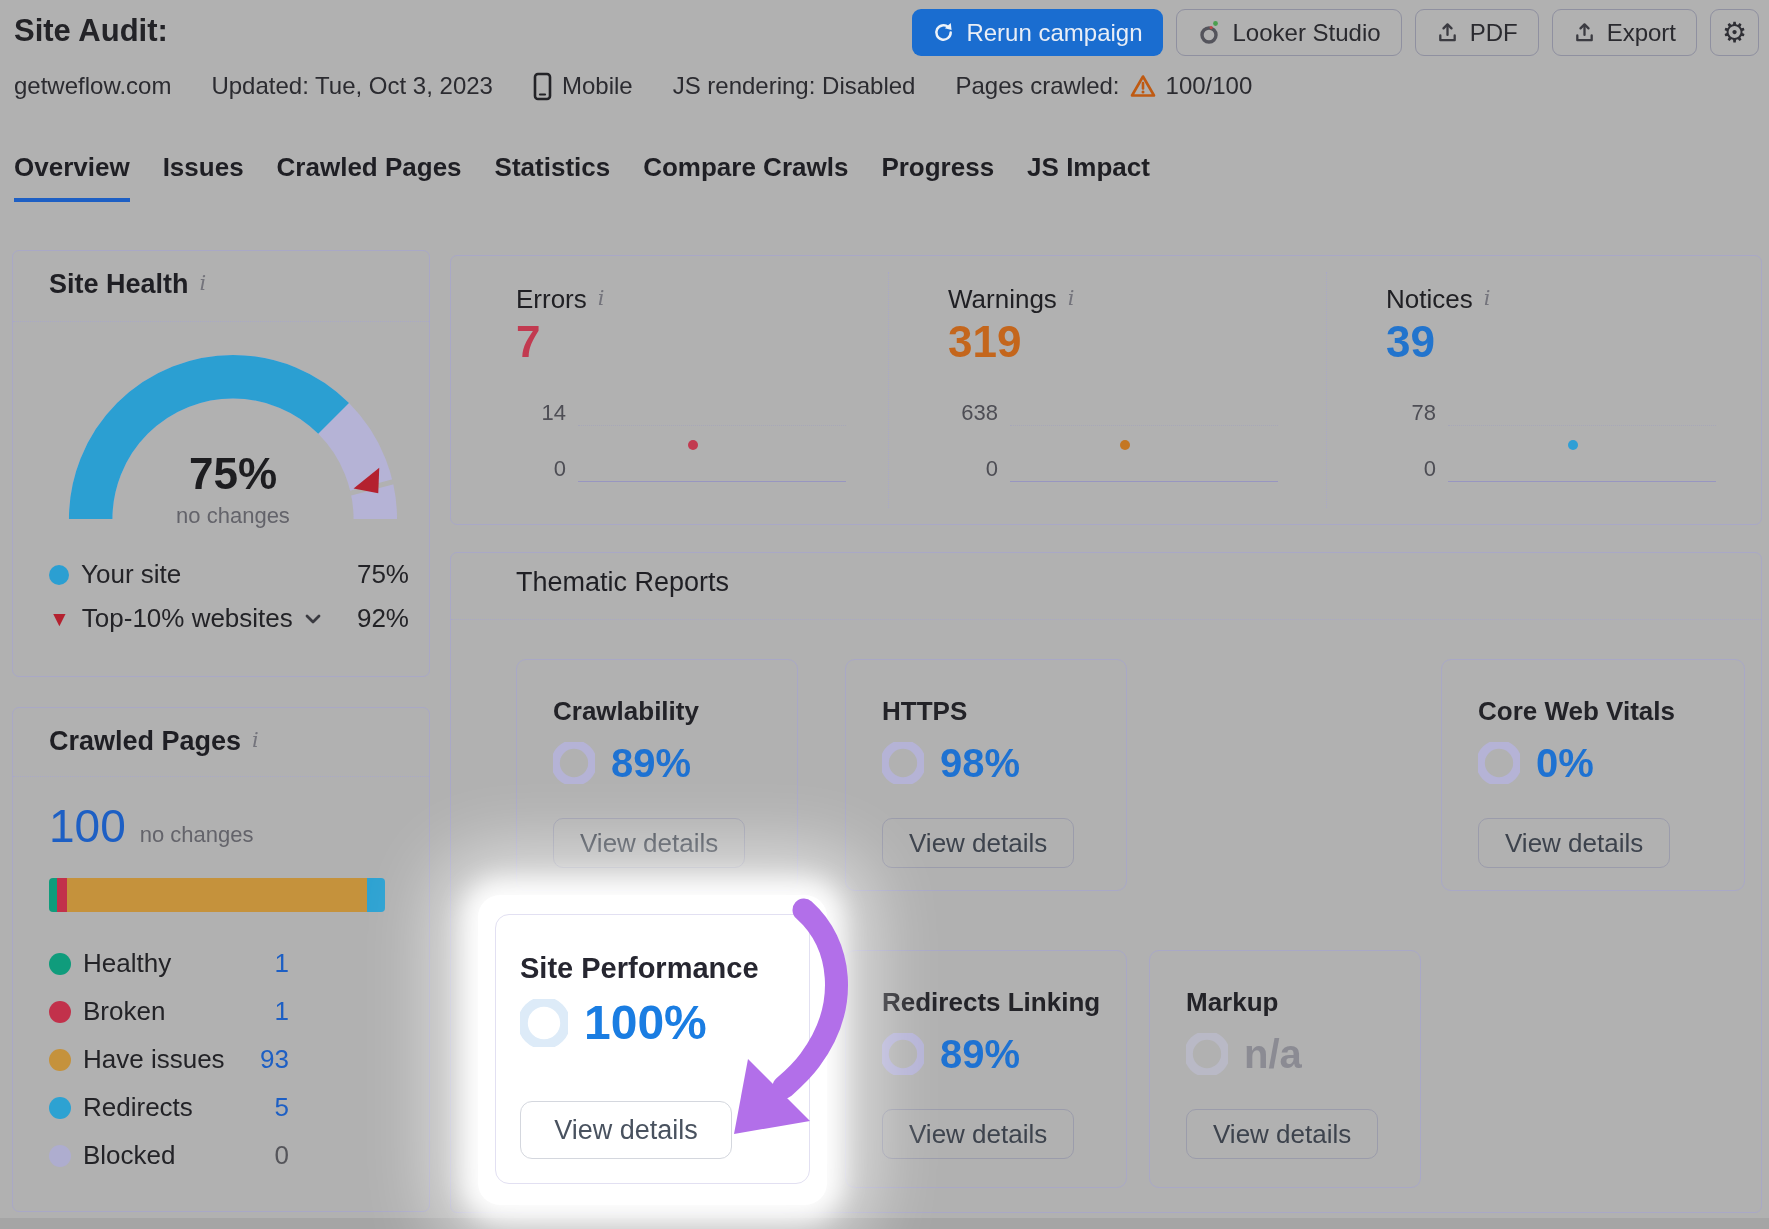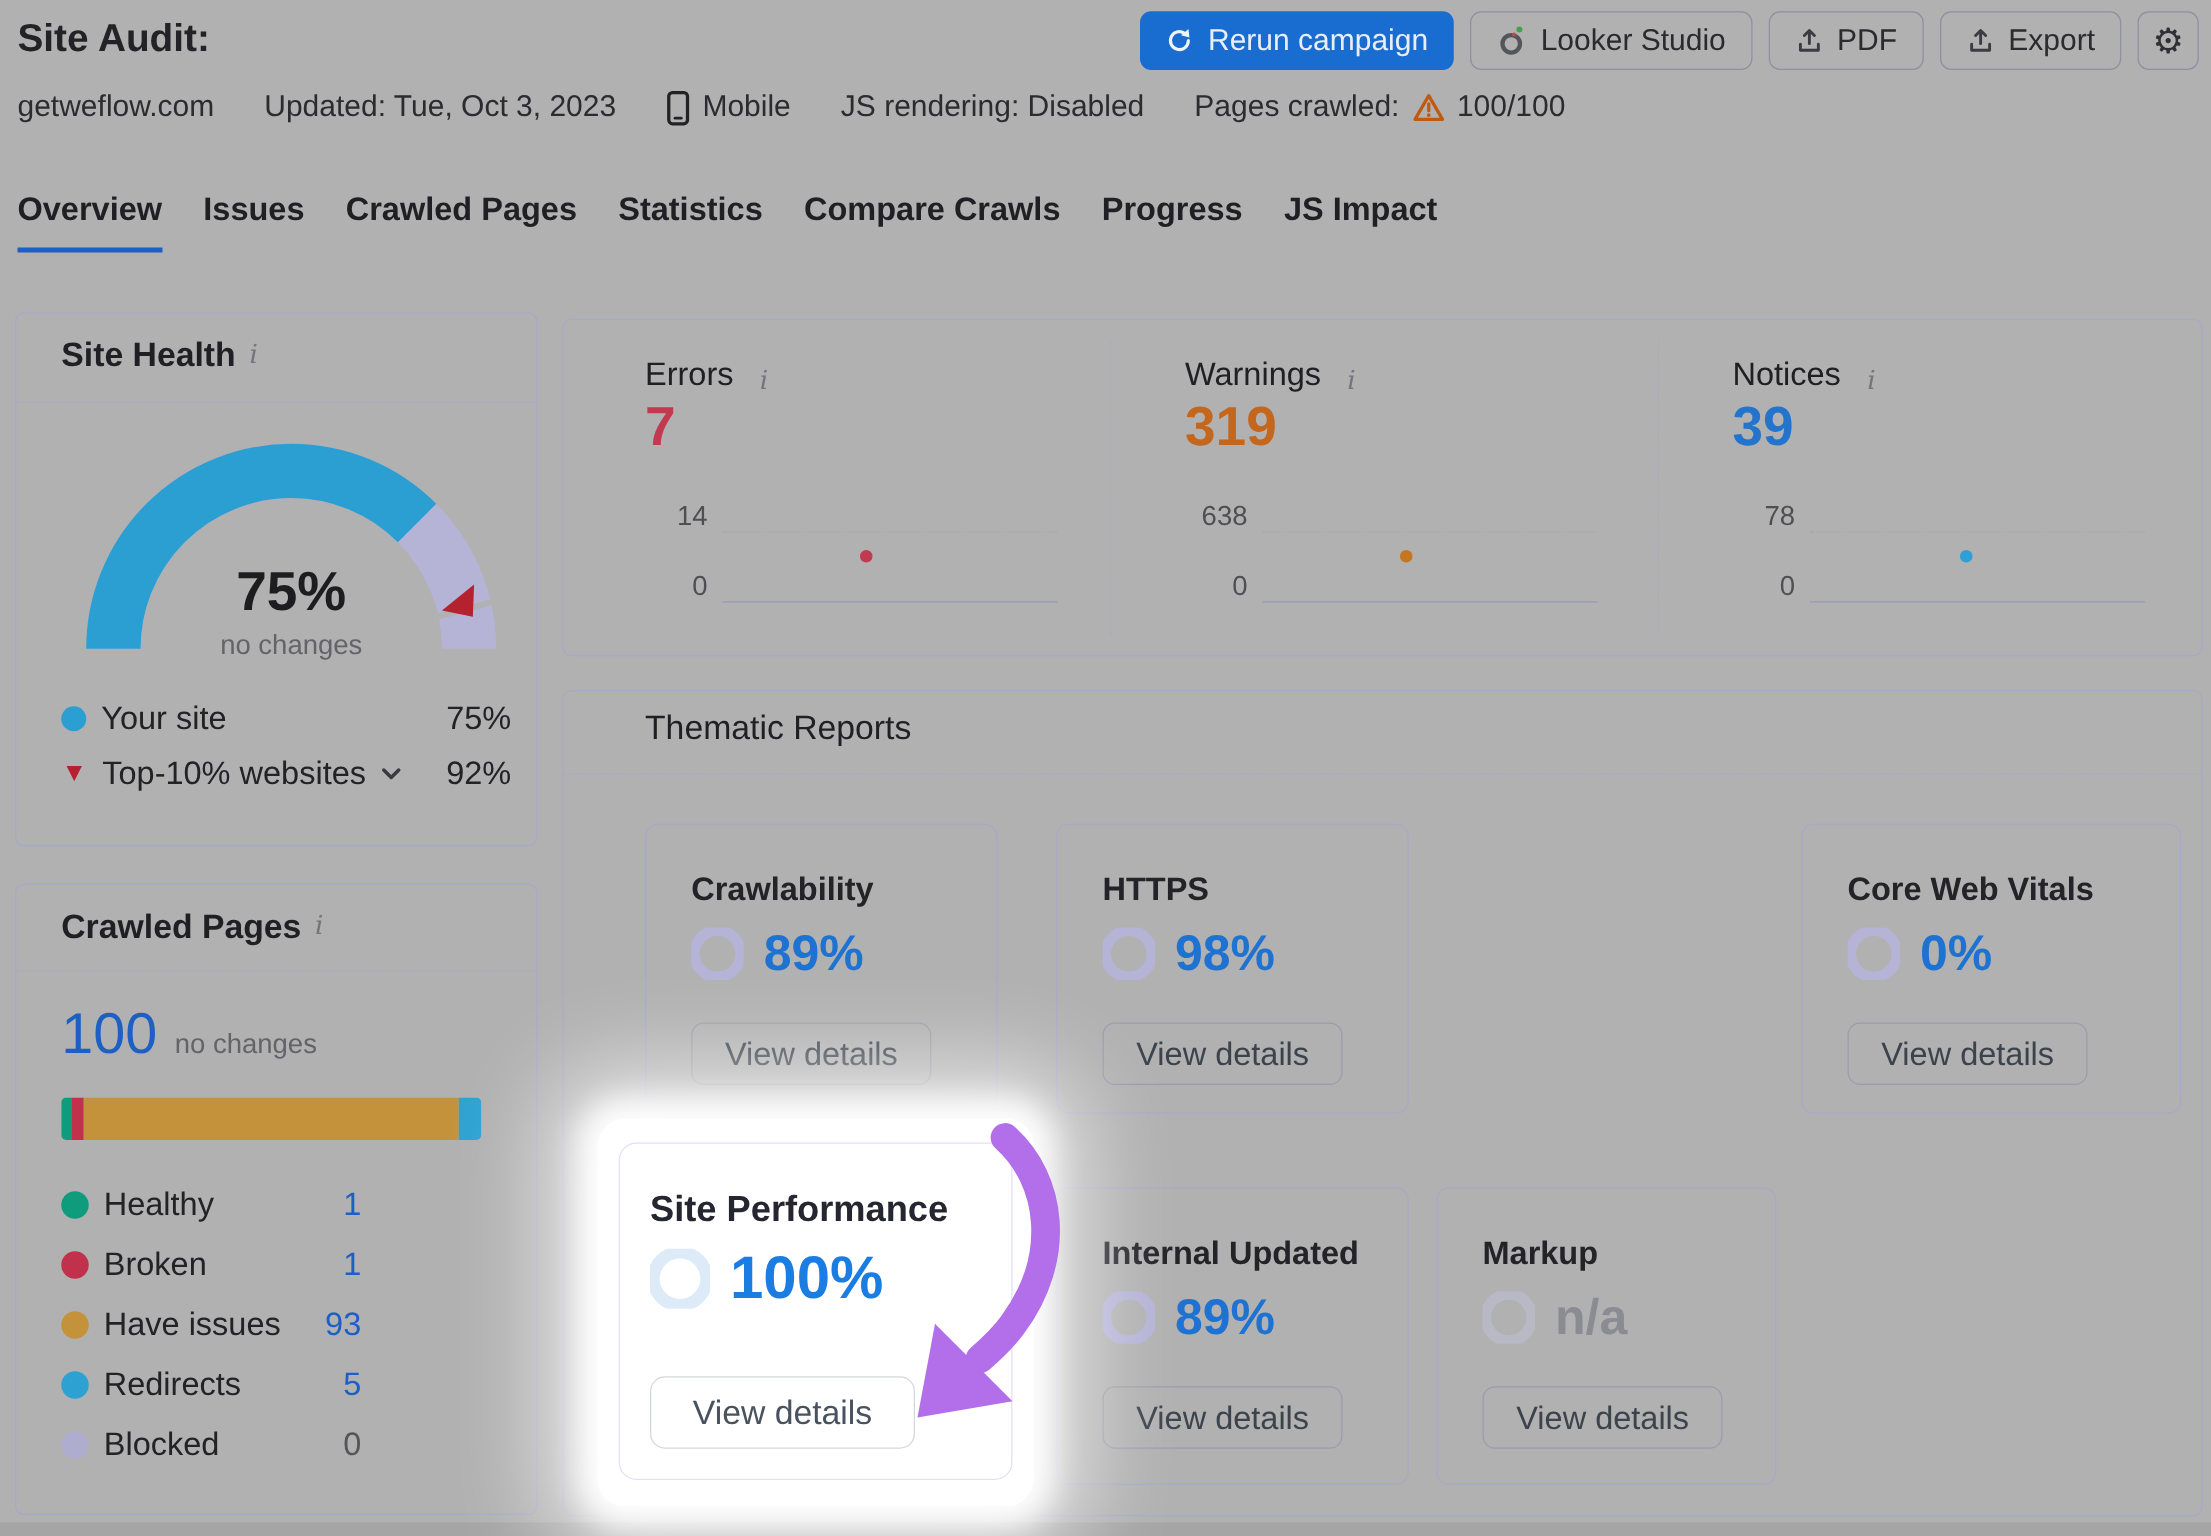--- a/index.html
+++ b/index.html
@@ -51,21 +51,21 @@
   .stackbar{position:absolute;left:36px;top:170px;width:336px;height:34px;border-radius:4px;overflow:hidden;display:flex}
   .stackbar div{height:100%}
   .cp-legend .legend-row{left:36px;right:auto;width:240px}
   .cp-legend .dot{width:22px;height:22px}
   .cp-link{color:var(--link_blue)}
   .cp-gray{color:#55555a}
 
   
   .issues-col{position:absolute;top:0;height:100%}
   .vdivider{position:absolute;top:16px;bottom:16px;border-left:1px dotted var(--border)}
-  .metric-title-row{position:absolute;top:28px;display:flex;gap:21px;align-items:flex-end;font-size:26px;color:#202024}
+  .metric-title-row{position:absolute;top:28px;display:flex;gap:11px;align-items:flex-start;font-size:26px;color:#202024}
   .metric-value{position:absolute;top:64px;font-size:44px;font-weight:bold;line-height:1}
   .sparkline{position:absolute;top:148px;left:0;width:330px;height:80px}
   .spark-row{position:absolute;left:0;right:0;height:22px;display:flex;align-items:flex-end}
   .spark-label{width:50px;text-align:right;padding-right:12px;font-size:22px;color:#4e4e55;flex:none}
   .spark-line{flex:1;border-top:1px dotted #a7a7b8}
   .spark-line.solid{border-top:1px solid #9896c0}
   .spark-dot{position:absolute;left:52%;top:36px;width:10px;height:10px;border-radius:50%}
   .val-err{color:var(--error_red)} .val-warn{color:var(--warning_orange)} .val-not{color:var(--notice_blue)}
   .dot-err{background:var(--error_red)} .dot-warn{background:#c47722} .dot-not{background:#2f9fd6}
 
@@ -352,21 +352,21 @@
       <svg class="donut" viewBox="0 0 36 36">
         <circle class="ring-bg" cx="18" cy="18" r="15.9"></circle>
         <circle class="ring-val" cx="18" cy="18" r="15.9" pathLength="100" transform="rotate(-90 18 18)" stroke-dasharray="0 100"></circle>
       </svg>
       <span class="pct">0%</span>
     </div>
     <button class="view-btn">View details</button>
   </div>
 
   <div class="tcard" style="left:394px;top:397px;width:282px;height:238px">
-    <div class="t-title">Internal Updated</div>
+    <div class="t-title">Redirects Linking</div>
     <div class="donut-row">
       <svg class="donut" viewBox="0 0 36 36">
         <circle class="ring-bg" cx="18" cy="18" r="15.9"></circle>
         <circle class="ring-val" cx="18" cy="18" r="15.9" pathLength="100" transform="rotate(-90 18 18)" stroke-dasharray="89 11"></circle>
       </svg>
       <span class="pct">89%</span>
     </div>
     <button class="view-btn">View details</button>
   </div>
 

